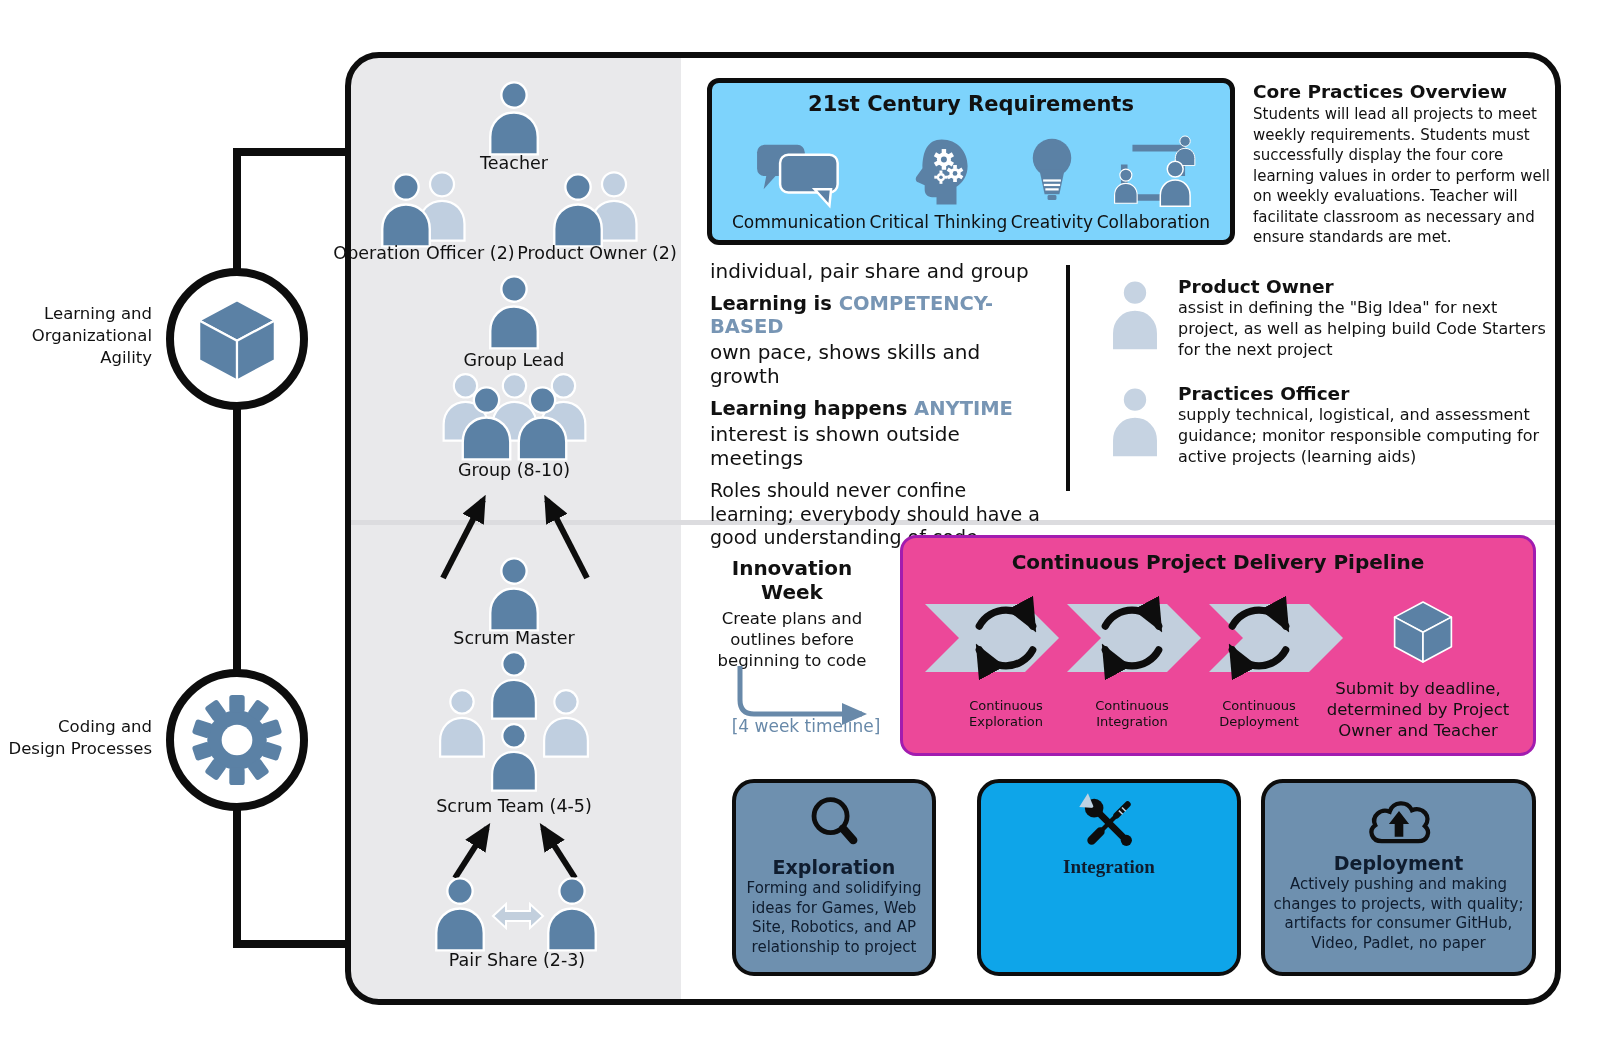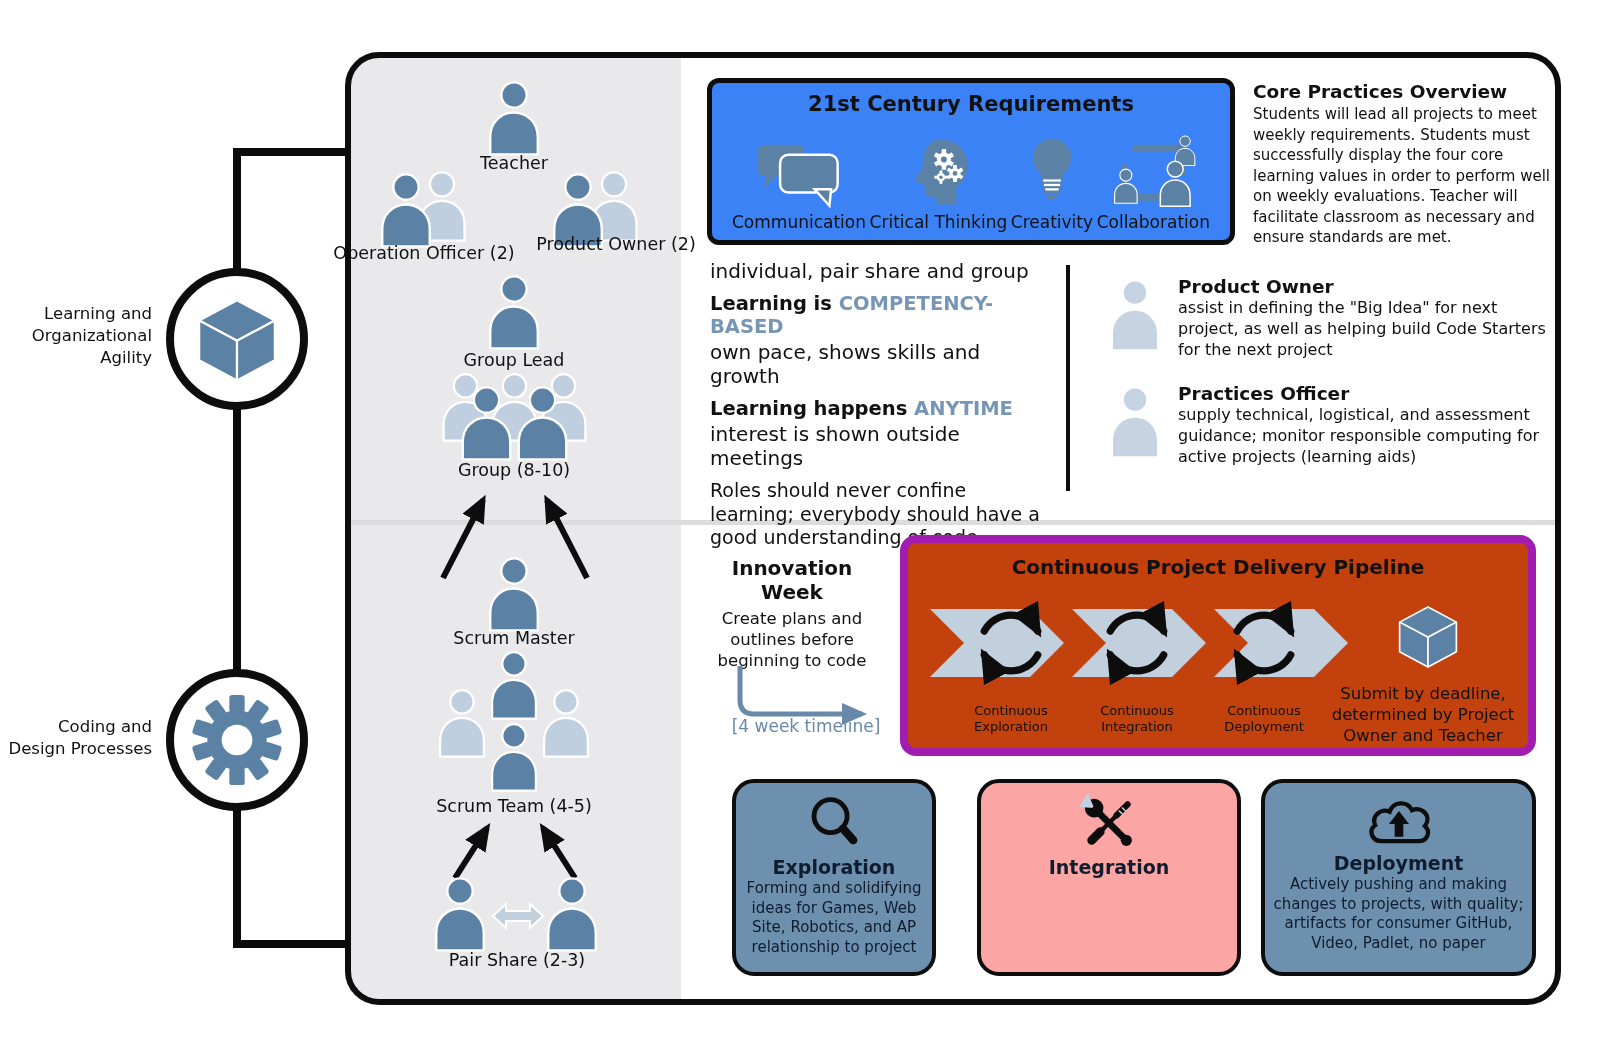--- a/index.html
+++ b/index.html
@@ -40,21 +40,21 @@
   .side-label { position:absolute; text-align:right; font-size:16.5px; line-height:1.32; color:#111; z-index:2; }
 
   
   .clabel { position:absolute; transform:translateX(-50%); white-space:nowrap; font-size:17.5px; color:#111; z-index:3; }
 
   .icon-abs { position:absolute; z-index:3; }
 
   
   .req-box {
     position:absolute; left:707px; top:78px; width:528px; height:167px;
-    background:#3b82f6; border:5px solid #0d0d0d; border-radius:12px; z-index:3;
+    background:#7dd3fc; border:5px solid #0d0d0d; border-radius:12px; z-index:3;
     display:flex; flex-direction:column;
   }
   .req-title { text-align:center; font-weight:bold; font-size:21px; margin-top:9px; }
   .req-row { flex:1; display:flex; align-items:flex-end; justify-content:space-between; padding:0 20px 8px 20px; }
   .req-item { display:flex; flex-direction:column; align-items:center; }
   .req-item .lbl { font-size:17px; margin-top:3px; white-space:nowrap; }
 
   
   .core { position:absolute; left:1253px; top:81px; width:307px; z-index:3; }
   .core .t { font-size:18.5px; font-weight:bold; margin-bottom:2px; }
@@ -76,33 +76,33 @@
 
   
   .innov { position:absolute; left:700px; top:556px; width:184px; text-align:center; z-index:3; }
   .innov .t { font-size:20px; font-weight:bold; margin-bottom:5px; }
   .innov .b { font-size:16.5px; line-height:1.26; }
   .timeline-lbl { position:absolute; left:806px; top:716px; transform:translateX(-50%); color:#6889a9; font-size:17px; white-space:nowrap; z-index:3; }
 
   
   .pipe-box {
     position:absolute; left:900px; top:535px; width:636px; height:221px;
-    background:#c2410c; border:8px solid #a21caf; border-radius:16px; z-index:3;
+    background:#ec4899; border:3px solid #a21caf; border-radius:16px; z-index:3;
   }
   .pipe-title { position:absolute; left:0; top:12px; width:100%; text-align:center; font-size:20px; font-weight:bold; }
   .stage-lbl { position:absolute; transform:translateX(-50%); width:132px; text-align:center; font-size:13px; line-height:1.22; }
   .submit-note { position:absolute; left:412px; top:140px; width:206px; text-align:center; font-size:16.5px; line-height:1.28; }
 
   
   .card {
     position:absolute; top:779px; height:197px; border:4px solid #0d0d0d; border-radius:22px; z-index:3;
     display:flex; flex-direction:column; align-items:center; padding-top:9px; color:#0f1c2e;
   }
   .card.dark { background:#6e90af; }
-  .card.light { background:#fca5a5; }
+  .card.light { background:#0ea5e9;font-family:Liberation Serif, serif; }
   .card .t { font-size:19px; font-weight:bold; margin-top:2px; }
   .card .b { font-size:15px; line-height:1.3; text-align:center; padding:0 8px; margin-top:1px; }
 </style>
 </head>
 <body>
 
 <div id="canvas">
 
   <svg width="0" height="0" style="position:absolute" aria-hidden="true">
     <defs>
@@ -168,21 +168,21 @@
   <svg class="icon-abs" style="left:368px; top:170px;" width="114" height="78" viewBox="0 0 112 78">
     <use href="#person" x="44" y="0" width="58" height="72" style="color:#c0cfe0"></use>
     <use href="#person" x="6" y="2" width="62" height="76" style="color:#5b81a5"></use>
   </svg>
   <div class="clabel" style="left:424px; top:243px;">Operation Officer (2)</div>
 
   <svg class="icon-abs" style="left:540px; top:170px;" width="114" height="78" viewBox="0 0 112 78">
     <use href="#person" x="44" y="0" width="58" height="72" style="color:#c0cfe0"></use>
     <use href="#person" x="6" y="2" width="62" height="76" style="color:#5b81a5"></use>
   </svg>
-  <div class="clabel" style="left:597px; top:234px;margin-left:19px;">Product Owner (2)</div>
+  <div class="clabel" style="left:597px; top:243px;">Product Owner (2)</div>
 
   <svg class="icon-abs" style="left:482px; top:274px;" width="64" height="76" viewBox="0 0 70 96">
     <use href="#person" style="color:#5b81a5"></use>
   </svg>
   <div class="clabel" style="left:514px; top:350px;">Group Lead</div>
 
   <svg class="icon-abs" style="left:430px; top:372px;" width="168" height="90" viewBox="0 0 165 90">
     <use href="#person" x="8" y="0" width="52" height="70" style="color:#c0cfe0"></use>
     <use href="#person" x="57" y="0" width="52" height="70" style="color:#c0cfe0"></use>
     <use href="#person" x="106" y="0" width="52" height="70" style="color:#c0cfe0"></use>

